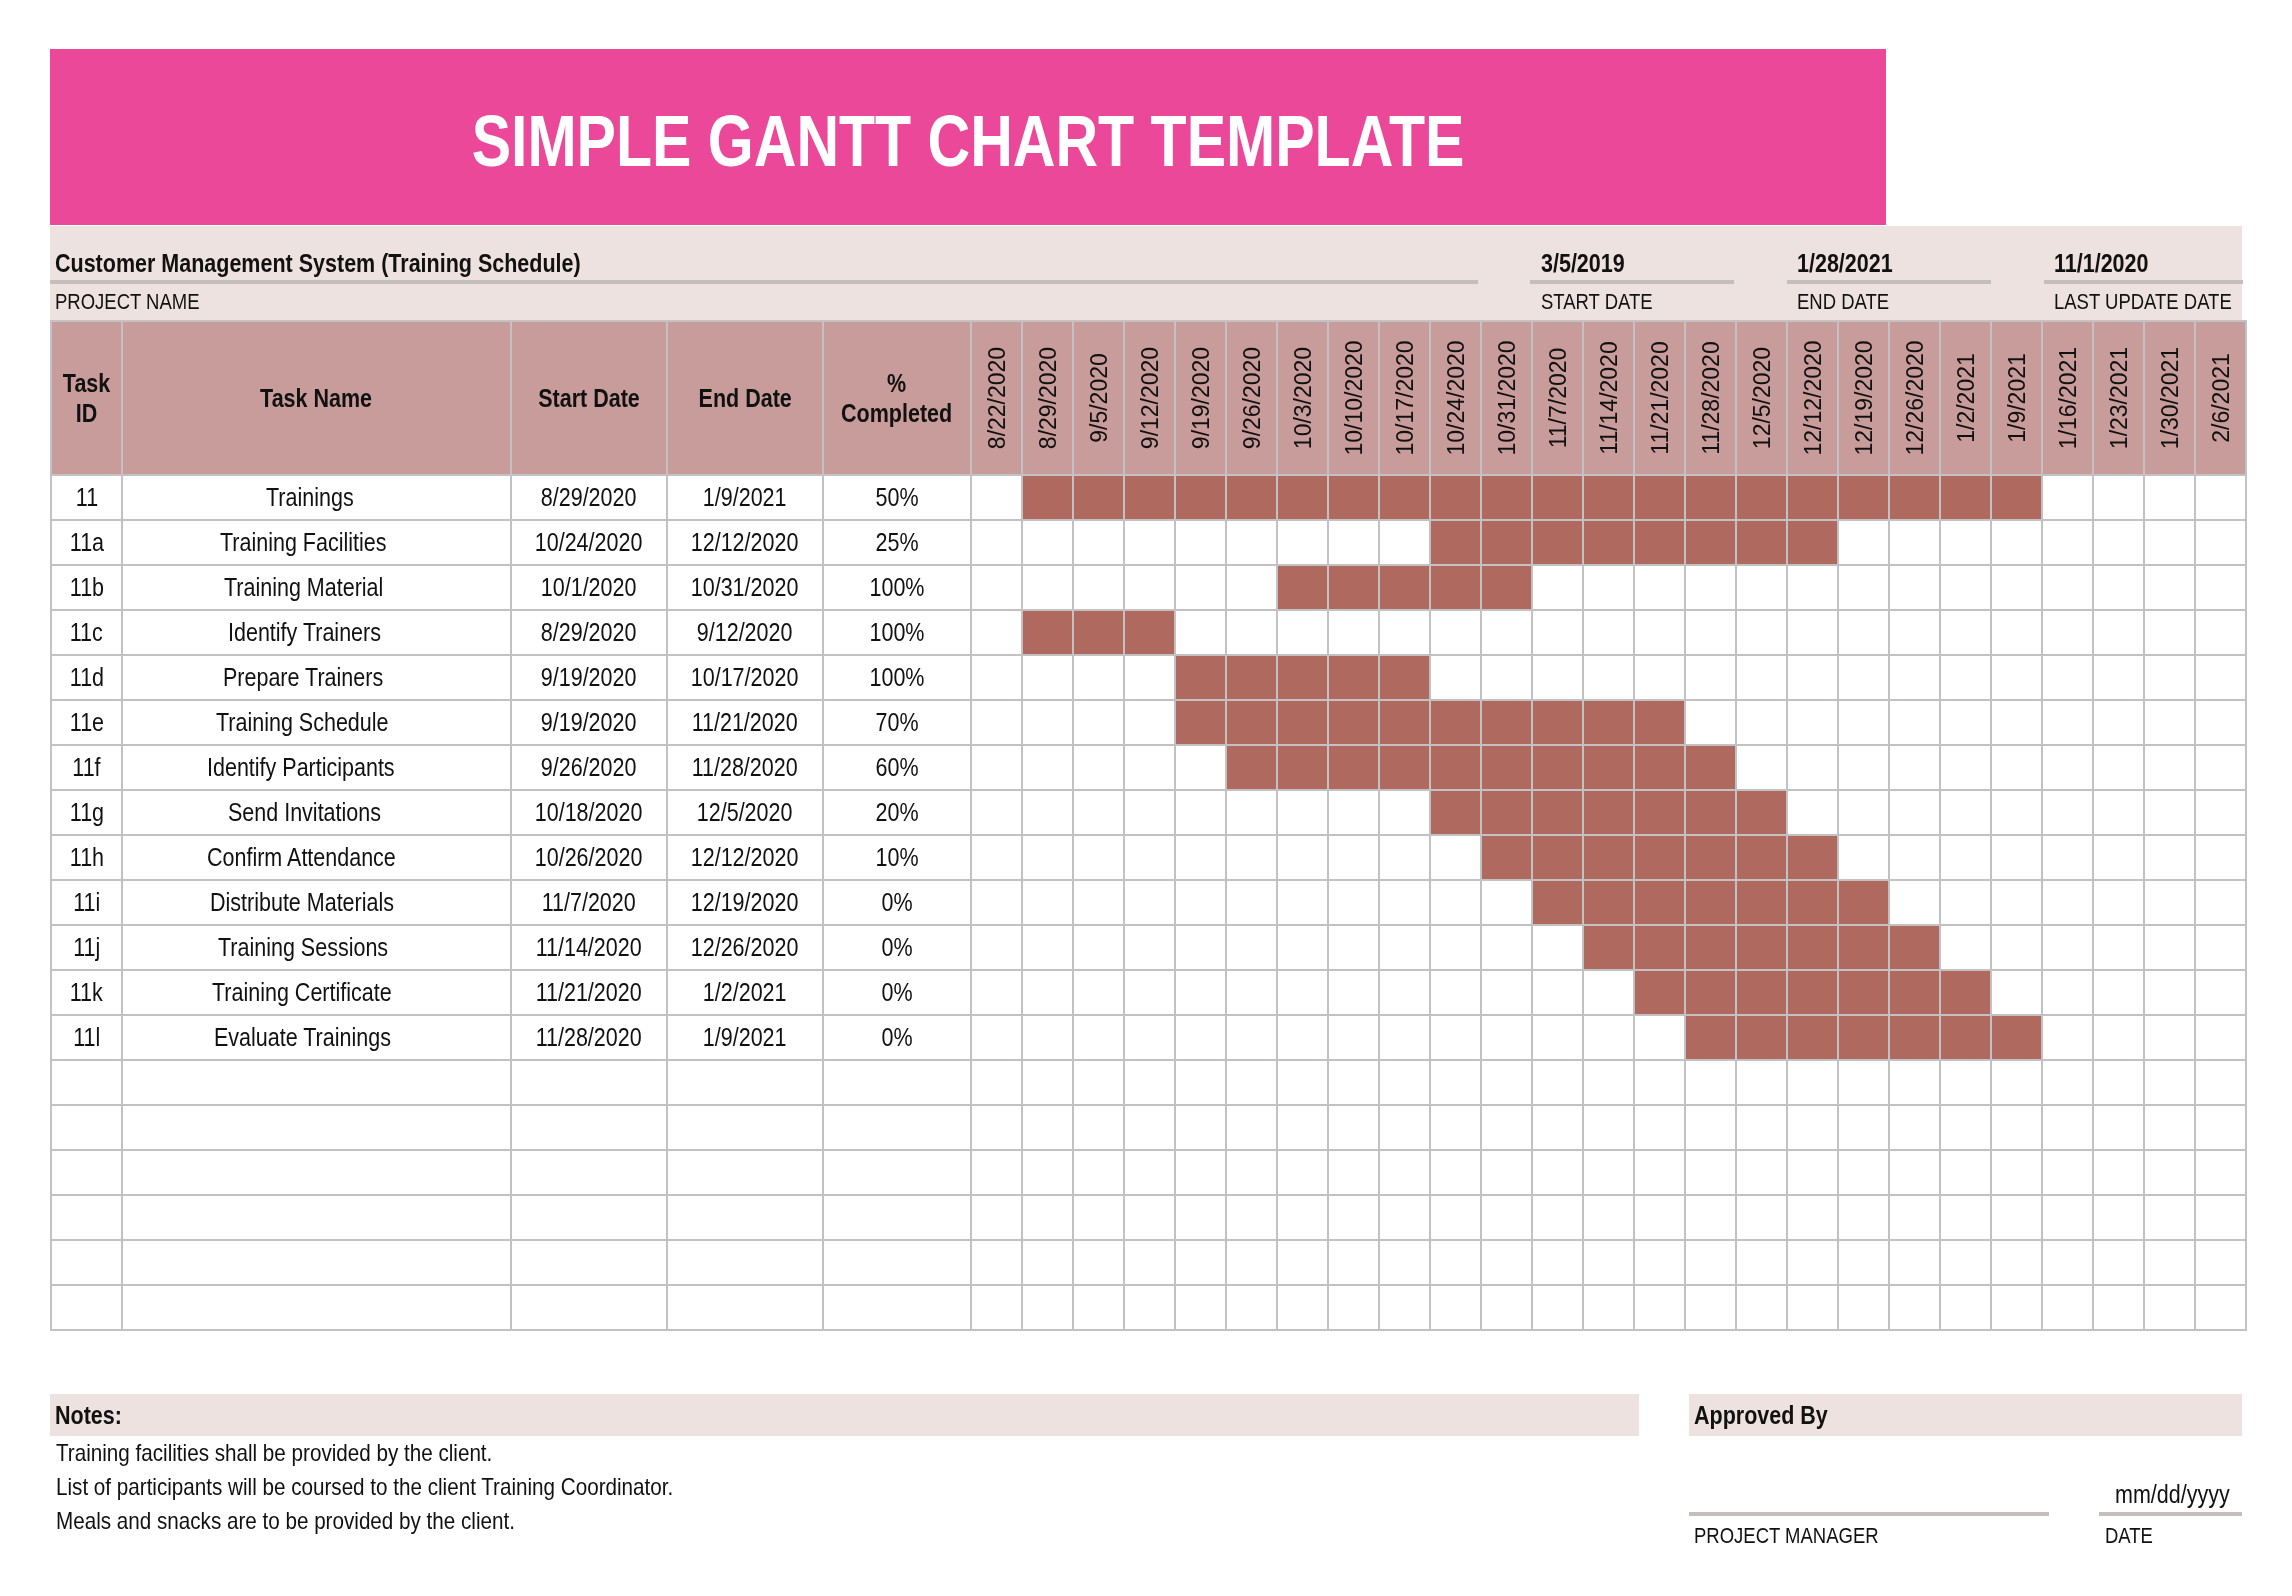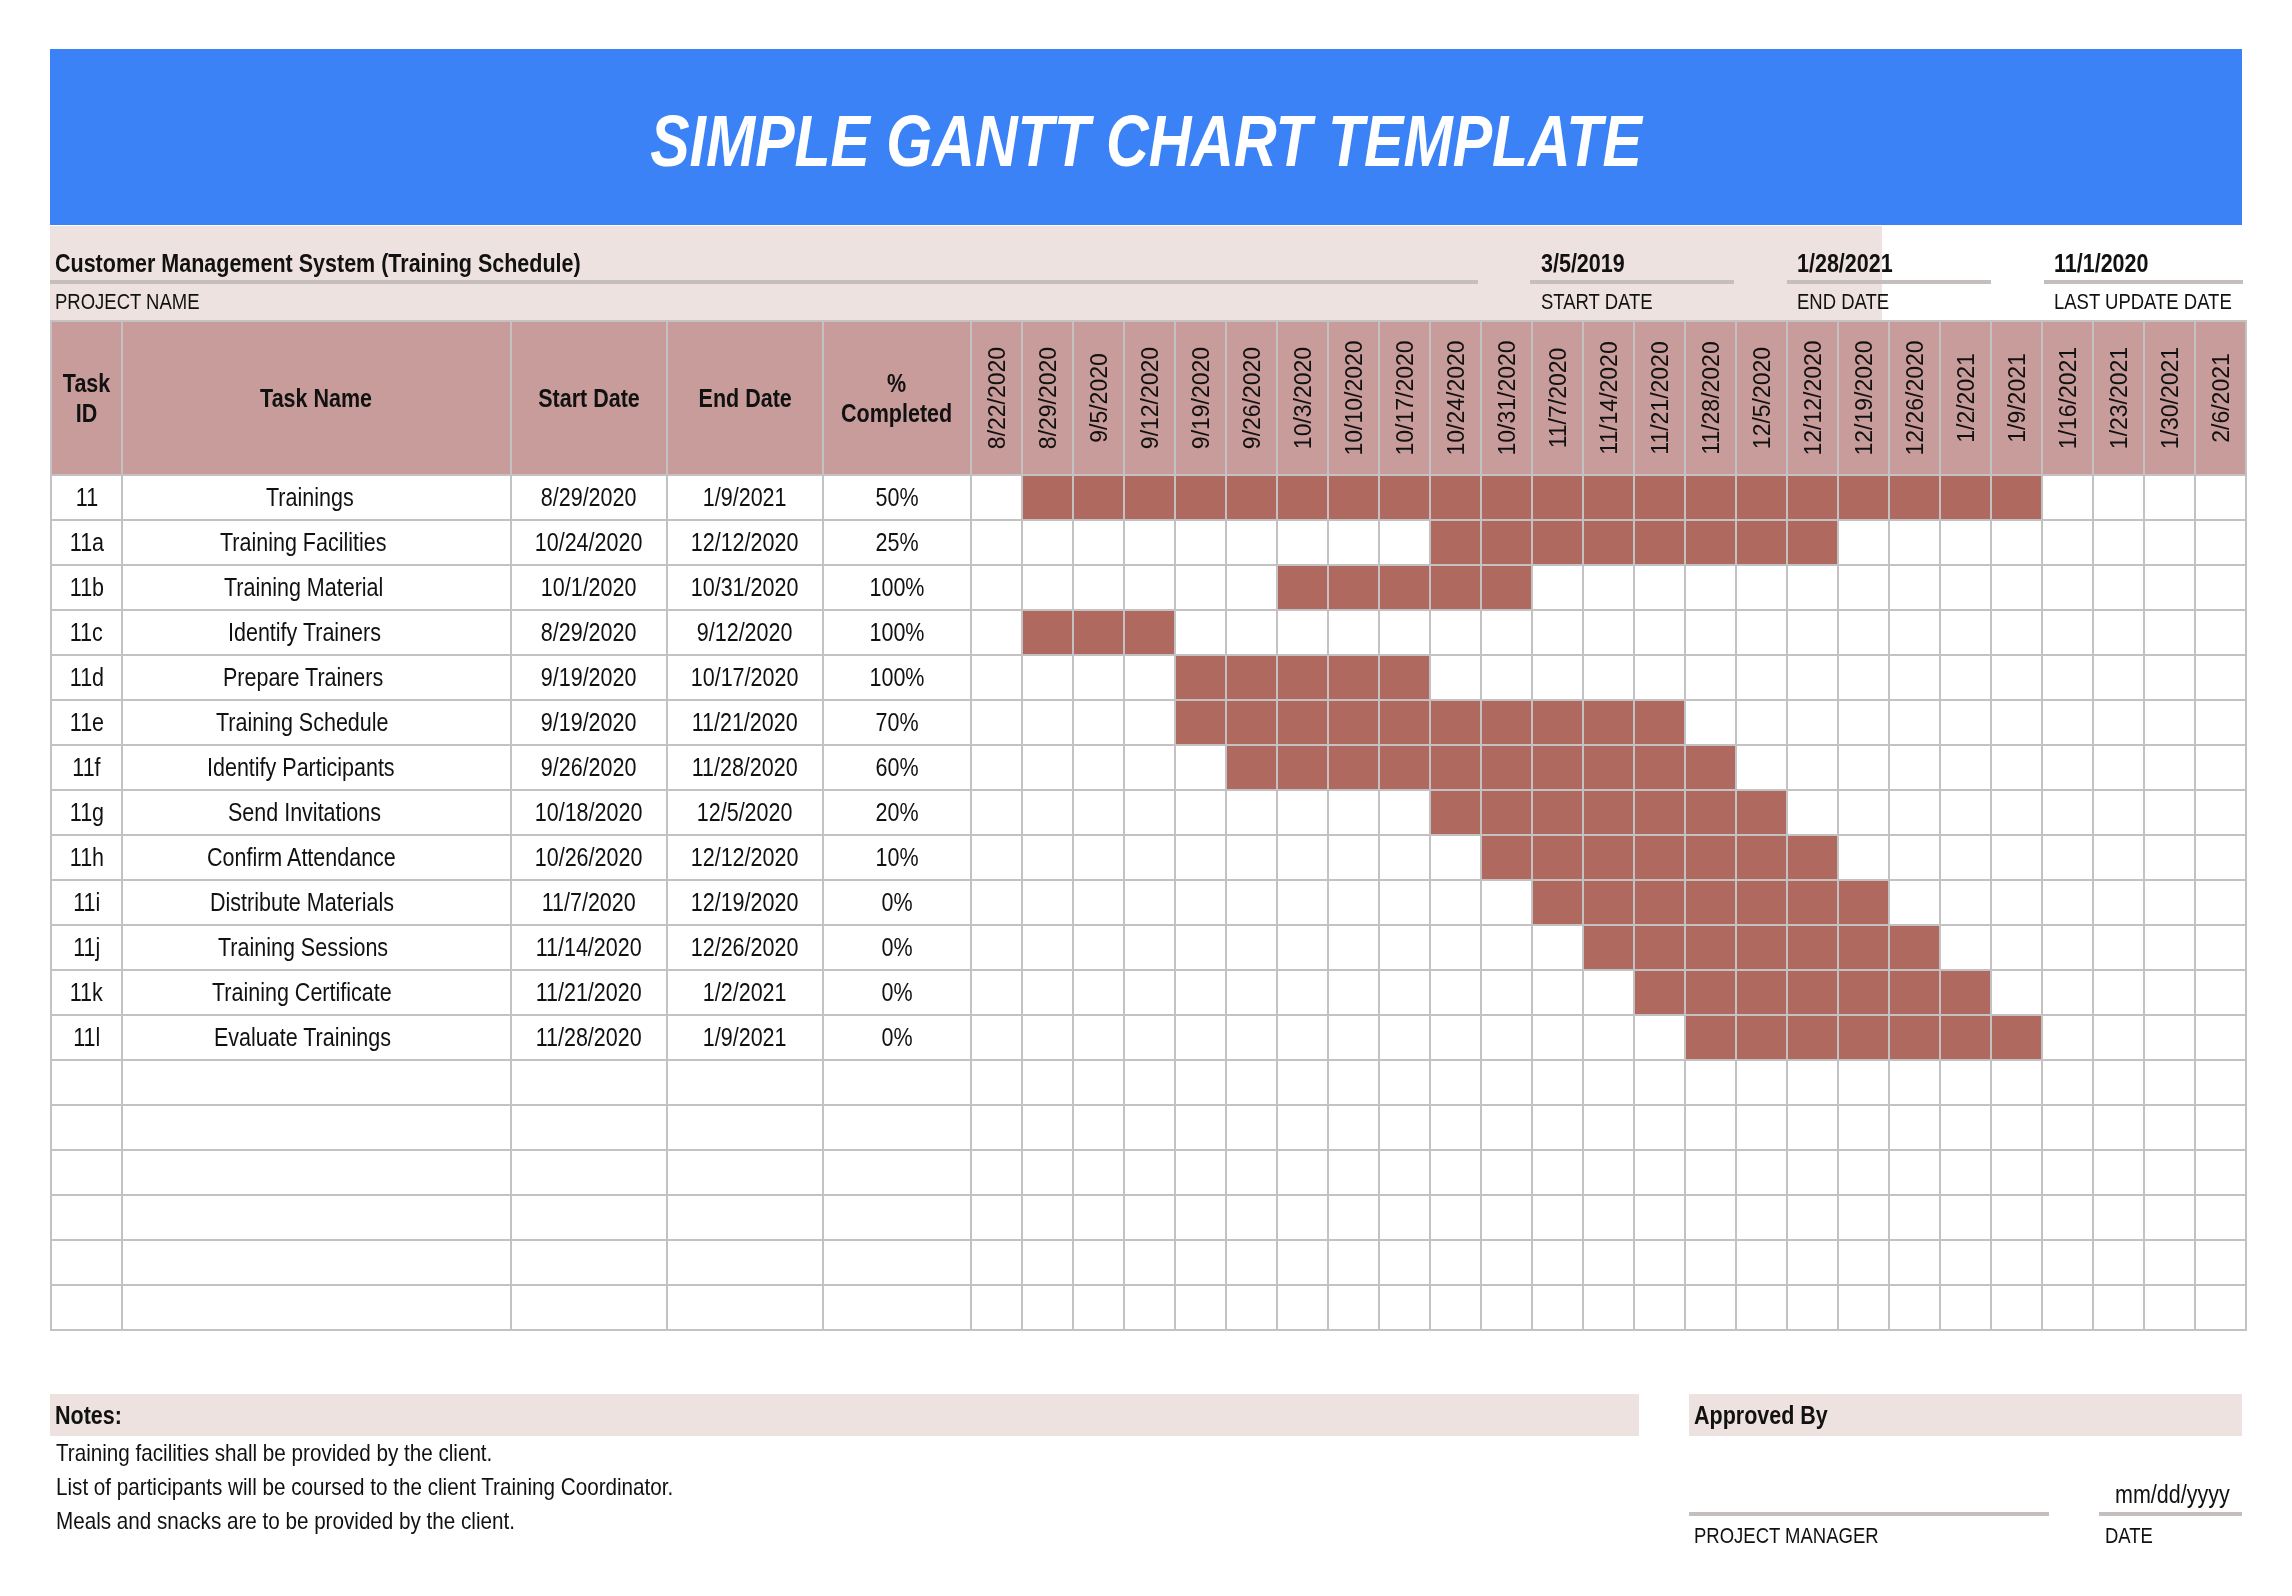--- a/index.html
+++ b/index.html
@@ -1,23 +1,23 @@
 <!DOCTYPE html>
 <html style="font-size:14.3px"><head>
 <meta charset="utf-8">
 <style>
   html, body { margin:0; padding:0; background:#ffffff; }
   body { width:2293px; height:1597px; position:relative; overflow:hidden;
          font-family:"Liberation Sans", sans-serif; color:#111; }
   .abs { position:absolute; }
-  .banner { left:50px; top:49px; width:2192px; height:176px; background:#3b82f6;font-style:italic; }
+  .banner { left:50px; top:49px; width:1836px; height:176px; background:#ec4899; }
   .banner-title { position:absolute; left:0; right:0; top:56px; text-align:center;
          color:#ffffff; font-weight:bold; font-size:72px; line-height:72px;
          transform:scaleX(0.82); transform-origin:center; letter-spacing:0px; }
-  .info { left:50px; top:226px; width:1832px; height:94px; background:#ede2df; }
+  .info { left:50px; top:226px; width:2192px; height:94px; background:#ede2df; }
   .info-value { position:absolute; top:23px; font-weight:bold; font-size:25px;
          transform:scaleX(0.86); transform-origin:left; white-space:nowrap; }
   .info-line { position:absolute; top:54px; height:3.6px; background:#c4bebc; }
   .info-label { position:absolute; top:64px; font-size:21.5px; white-space:nowrap;
          transform:scaleX(0.86); transform-origin:left; }
   .grid { left:50px; top:320px; }
   table.gantt { border-collapse:collapse; table-layout:fixed; }
   table.gantt th, table.gantt td { border:2.7px solid #c3c1c1; padding:0; overflow:hidden; }
   table.gantt th { background:#c89c9a; font-weight:bold; font-size:25px; height:152px;
          text-align:center; vertical-align:middle; }

